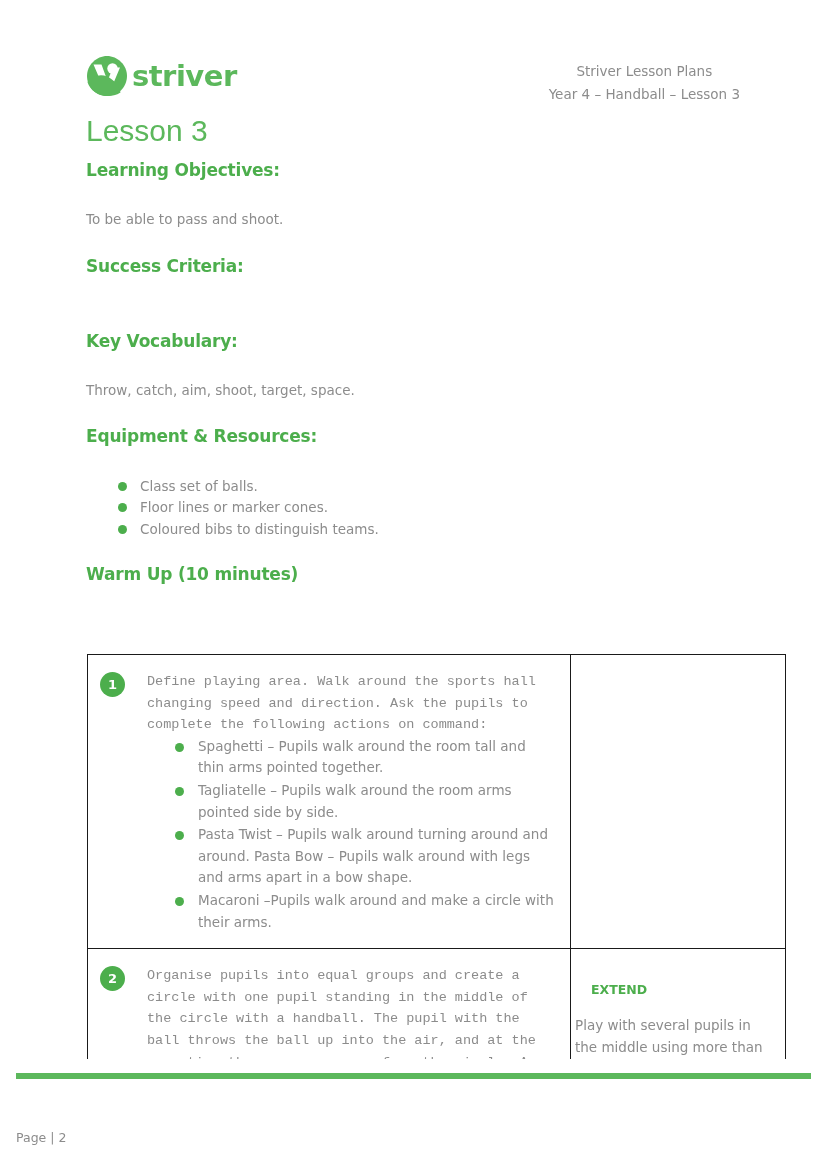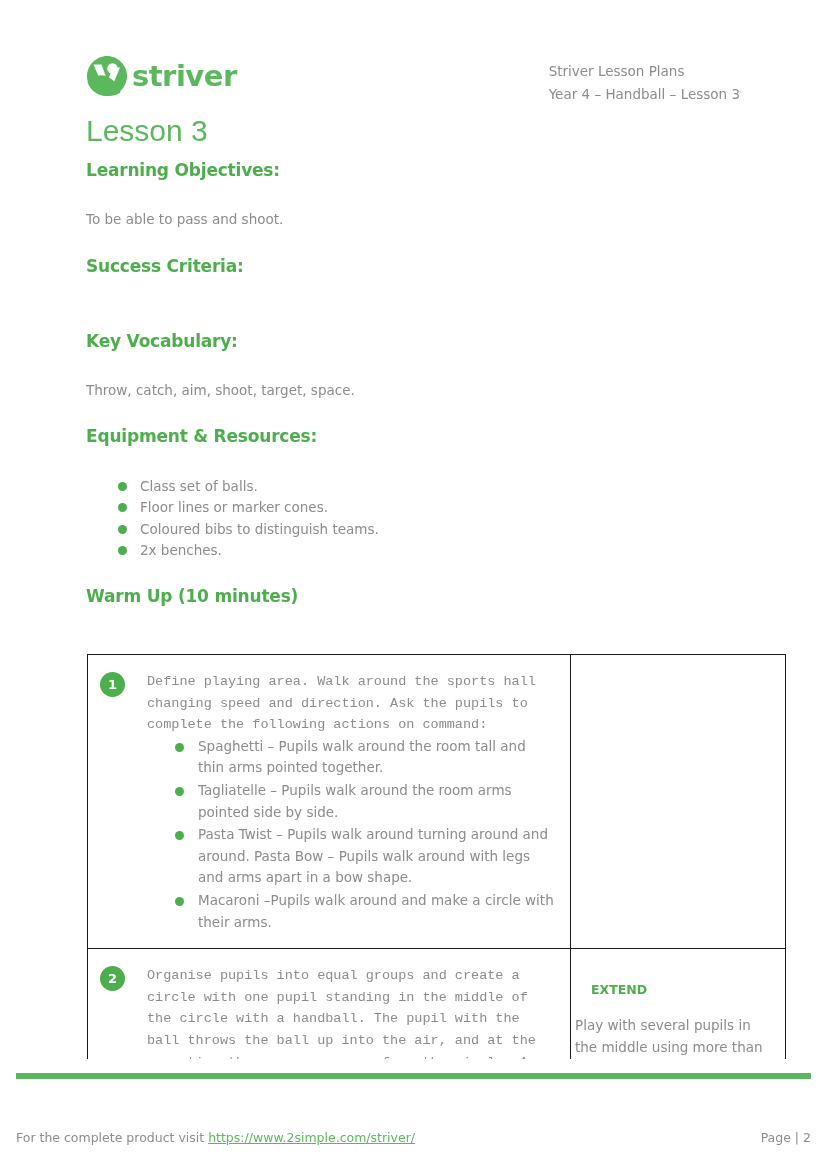--- a/index.html
+++ b/index.html
@@ -49,21 +49,21 @@
     font-weight: bold;
     color: #5cb85c;
     letter-spacing: -0.5px;
     margin-left: 4px;
     line-height: 1;
   }
   .header-meta {
     position: absolute;
     right: 87px;
     top: 8px;
-    text-align: left;
+    text-align: center;
     color: #8c8c8c;
     font-size: 13.5px;
     line-height: 1.72;
     font-family: "DejaVu Sans", sans-serif;
     margin-left: 48px;
   }
 
   
   .lesson-title {
     position: absolute;
@@ -289,21 +289,20 @@
     <div class="gap-a"></div>
     <p class="body-text">Throw, catch, aim, shoot, target, space.</p>
 
     <div class="gap-b"></div>
     <h2 class="section-heading">Equipment &amp; Resources:</h2>
     <div class="gap-a"></div>
     <ul class="bullets">
       <li>Class set of balls.</li>
       <li>Floor lines or marker cones.</li>
       <li>Coloured bibs to distinguish teams.</li>
-      <li>2x benches.</li>
     </ul>
 
     <div class="gap-c"></div>
     <h2 class="section-heading">Warm Up (10 minutes)</h2>
   </div>
 
   <div class="table-clip">
     <table class="activity-table">
       <colgroup>
         <col class="col-main">
@@ -347,19 +346,16 @@
               <p class="extend-text">Play with several pupils in the middle using more than one ball if required.</p>
             </div>
           </td>
         </tr>
       </tbody>
     </table>
   </div>
 
   <div class="footer-rule"></div>
   <div class="footer">
-    <div class="footer-left">
-      <span>For the complete product visit </span><a class="footer-link" href="#">https://www.2simple.com/striver/</a>
-    </div>
     <div class="footer-right">Page | 2</div>
   </div>
 
 </div>
 
 </body></html>

